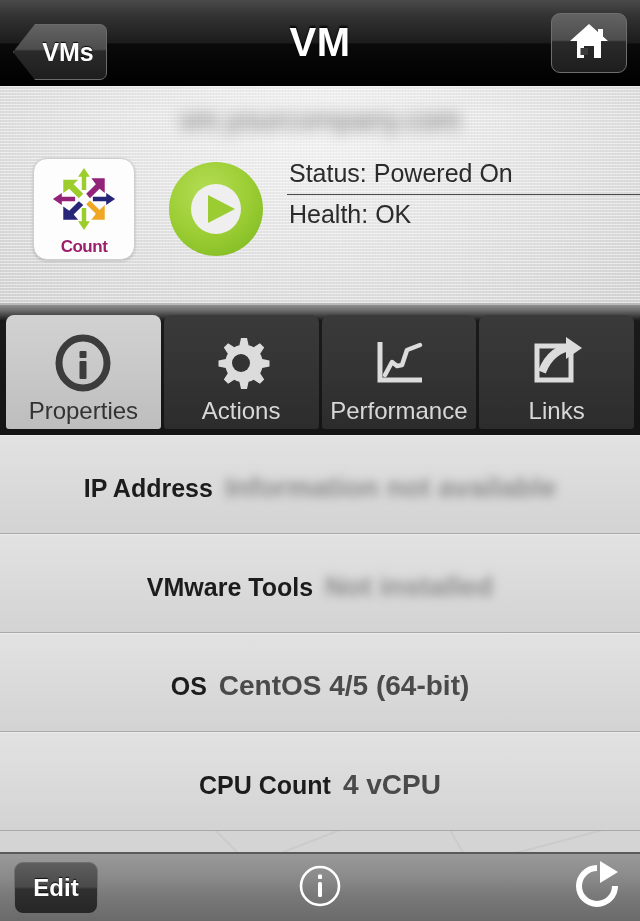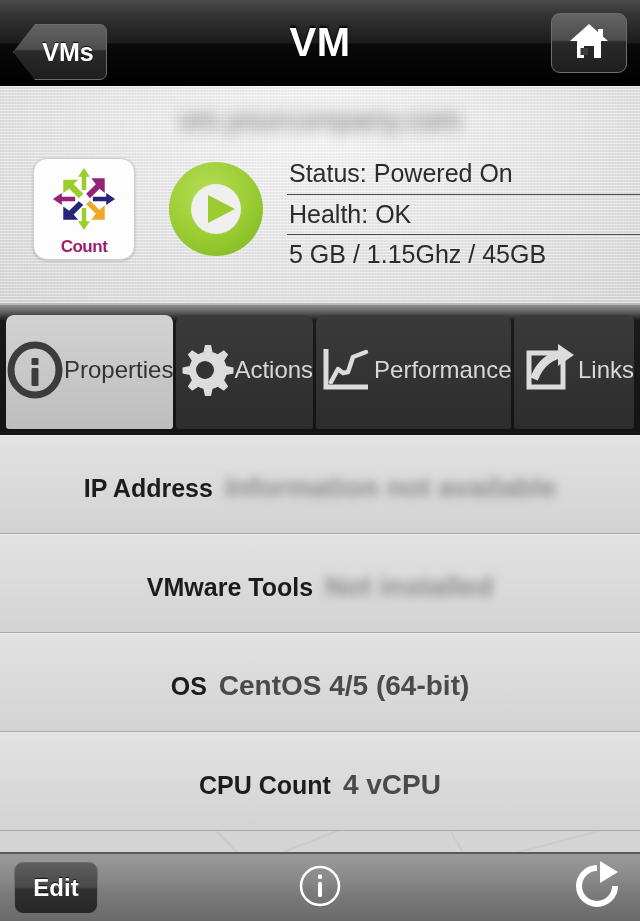--- a/index.html
+++ b/index.html
@@ -123,21 +123,21 @@
     background:linear-gradient(180deg,#8f8f8f 0%,#6e6e6e 4%,#1a1a1a 12%,#141414 100%);
     display:flex;
     align-items:flex-end;
     padding:8px 6px 6px 6px;
     gap:3px;
   }
   .tab {
     flex:1 1 0;
     height:114px;
     border-radius:8px 8px 3px 3px;
-    display:flex; flex-direction:row;
+    display:flex; flex-direction:column;
     align-items:center; justify-content:flex-end;
     padding-bottom:5px;
     cursor:pointer;
     background:linear-gradient(180deg,#3a3a3a 0%,#333 55%,#2c2c2c 100%);
     color:#d8d8d8;
   }
   .tab.active {
     background:linear-gradient(180deg,#d2d2d2 0%,#c6c6c6 60%,#bdbdbd 100%);
     color:#333;
   }
@@ -297,21 +297,20 @@
           </defs>
           <circle cx="51" cy="51" r="47" fill="url(#gGreen)"></circle>
           <circle cx="51" cy="51" r="25" fill="#efefef"></circle>
           <polygon points="43,37 70,51 43,65" fill="#9bcd33"></polygon>
         </svg>
       </div>
 
       <div class="stats">
         <div class="stat-line">Status: Powered On</div>
         <div class="stat-line">Health: OK</div>
-        <div class="stat-line">5 GB / 1.15Ghz / 45GB</div>
       </div>
 
     </div>
   </div>
 
   <div class="tabbar">
 
     <div class="tab active">
       <div class="tab-icon">
         <svg width="58" height="58" viewBox="0 0 58 58" aria-hidden="true">

